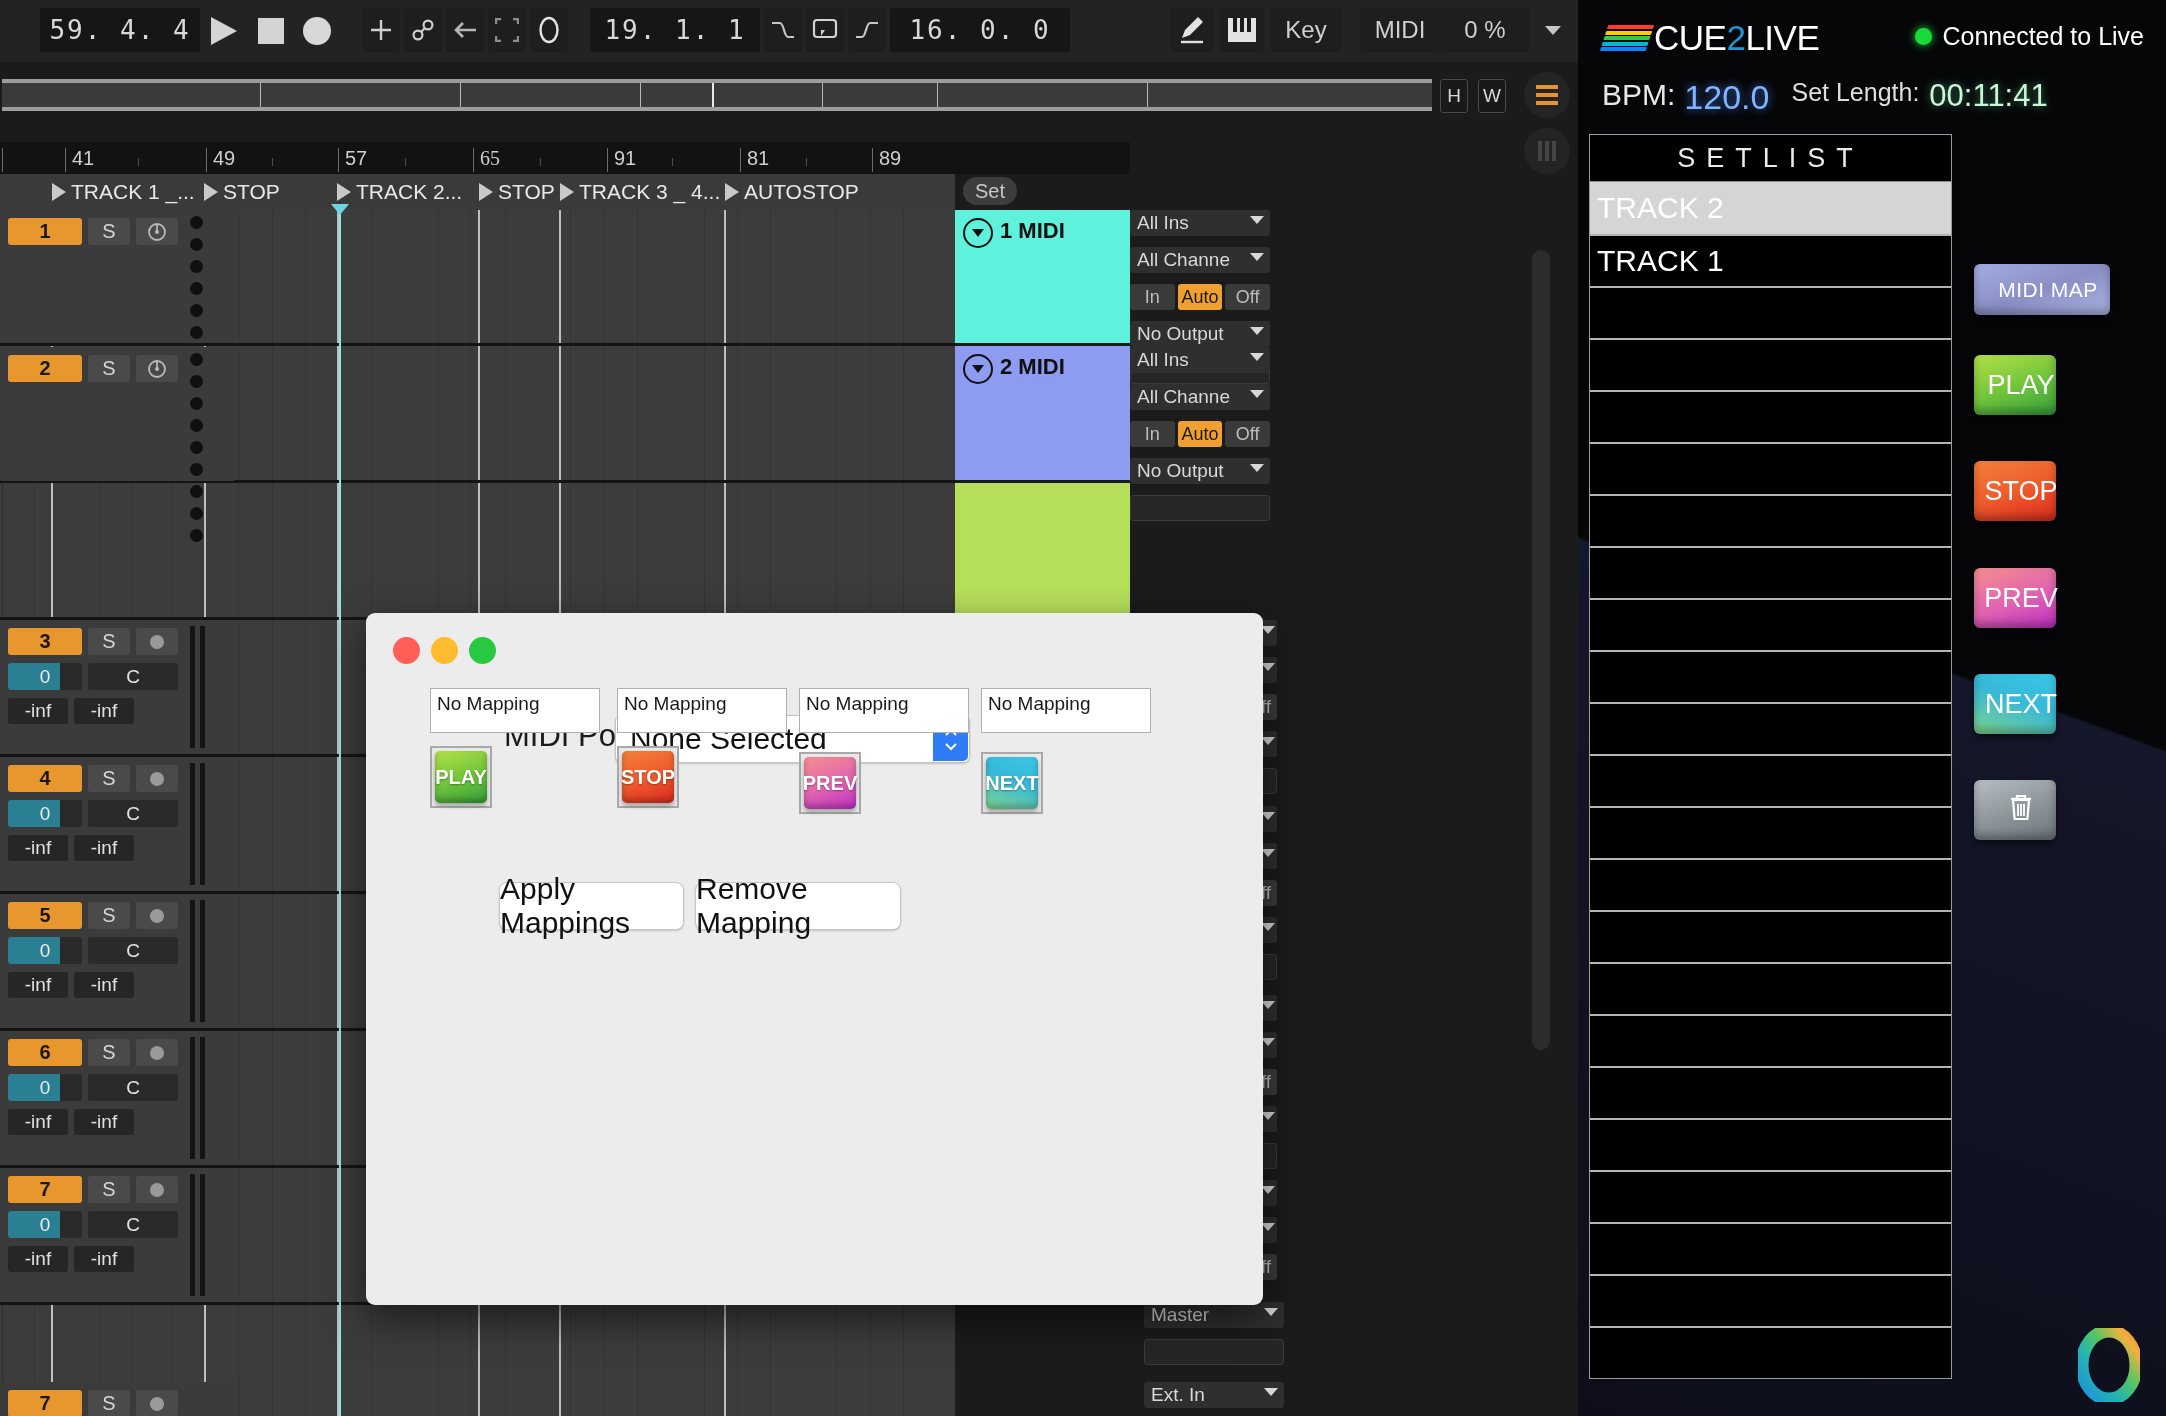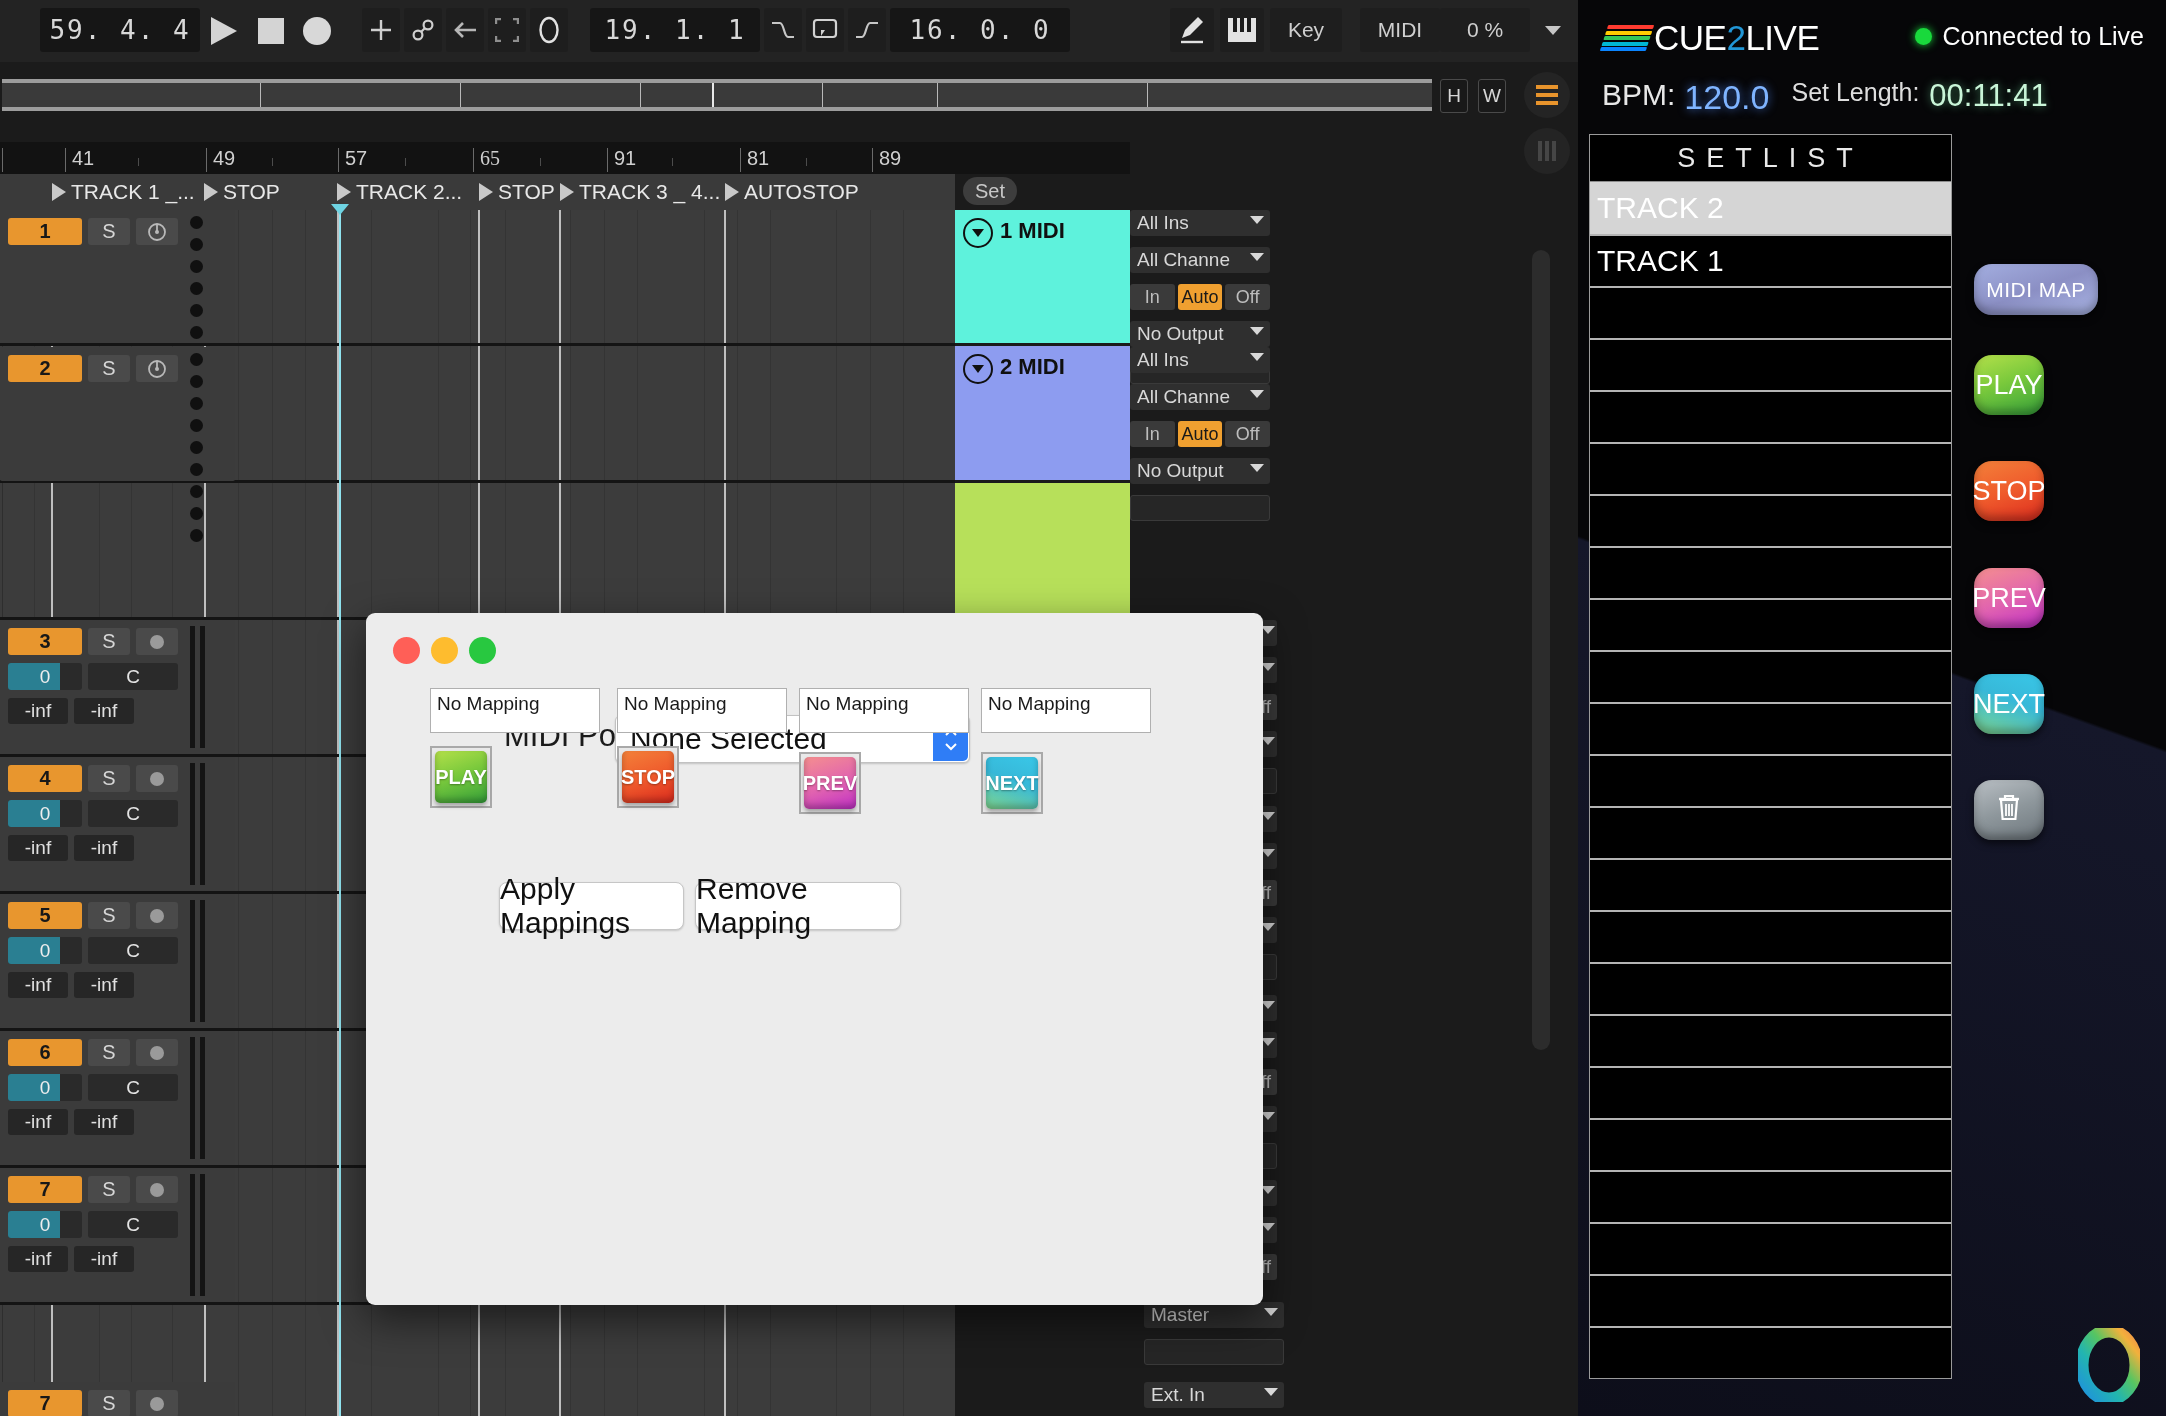--- a/index.html
+++ b/index.html
@@ -17,21 +17,21 @@
   .numbox{
     position:absolute;background:#161616;border-radius:3px;color:#d8d8d8;
     font-family:"DejaVu Sans Mono","Liberation Mono",monospace;font-size:26px;
     display:flex;align-items:center;justify-content:center;letter-spacing:2px;
   }
   .tbtn{position:absolute;display:flex;align-items:center;justify-content:center;}
   .tbtn.box{background:#1e1e1e;border-radius:3px;}
   .tbtn svg{display:block;}
   .txtbtn{
     position:absolute;background:#1e1e1e;border-radius:3px;color:#cfcfcf;
-    font-size:21px;display:flex;align-items:center;justify-content:center;
+    font-size:24px;display:flex;align-items:center;justify-content:center;
   }
 
   
   .overview{position:absolute;left:2px;top:79px;width:1430px;height:32px;background:#9c9c9c;}
   .overview .inner{position:absolute;left:0;top:4px;width:100%;height:24px;background:#3a3a3a;}
   .ovseg{position:absolute;top:0;height:24px;border-right:1px solid #b9b9b9;}
   .hwbtn{position:absolute;top:79px;width:26px;height:32px;background:#191919;border:1px solid #4a4a4a;
          border-radius:3px;color:#d6d6d6;font-size:19px;display:flex;align-items:center;justify-content:center;}
 
   .sidecircle{position:absolute;right:8px;border-radius:50%;background:#242424;
@@ -140,22 +140,22 @@
   .bpmline .sl{font-size:25px;color:#dedede;}
   .bpmline .slval{font-size:31px;color:#c9f5d8;margin-left:10px;text-shadow:0 0 9px rgba(120,240,170,.55);}
 
   .setlist{position:absolute;left:11px;top:134px;width:361px;border:1px solid #9a9a9a;background:#000;}
   .setlist-head{height:46px;border-bottom:1px solid #8c8c8c;display:flex;align-items:center;justify-content:center;
                 color:#eaeaea;font-size:27px;letter-spacing:11px;}
   .slrow{height:52px;display:flex;align-items:center;padding-left:7px;color:#fff;font-size:30px;box-sizing:border-box;}
   .slrow.sel{background:#d5d5d5;color:#fff;}
   .slrow.div{border-top:2px solid #b4b4b4;}
 
-  .sidebtn{position:absolute;border-radius:18px;display:flex;align-items:center;justify-content:center;
-           color:#fff;font-size:22px;box-shadow:inset 0 -5px 8px rgba(0,0,0,.3),0 4px 7px rgba(0,0,0,.55);}
+  .sidebtn{position:absolute;border-radius:6px;display:flex;align-items:center;justify-content:center;
+           color:#fff;font-size:22px;box-shadow:inset 0 -5px 8px rgba(0,0,0,.3),0 4px 7px rgba(0,0,0,.55);padding-left:12px;}
   .sidebtn.midimap{background:linear-gradient(160deg,#a3aee0 0%,#8b8fc4 50%,#a9b4e4 100%);font-size:21px;letter-spacing:.5px;}
   .sidebtn.play{background:linear-gradient(160deg,#b4e04a 0%,#7ac93c 45%,#34a03a 100%);font-size:27px;}
   .sidebtn.stop{background:linear-gradient(160deg,#f3813a 0%,#ef5b2c 50%,#dc2b1e 100%);font-size:27px;}
   .sidebtn.prev{background:linear-gradient(160deg,#f58f8f 0%,#e062b0 55%,#c02fc6 100%);font-size:27px;}
   .sidebtn.next{background:linear-gradient(200deg,#39c7e8 0%,#37b8d8 45%,#7fd68e 100%);font-size:27px;}
   .sidebtn.trash{background:linear-gradient(160deg,#b9bfc4 0%,#8e979c 50%,#6d767c 100%);}
   .ologo{position:absolute;right:26px;bottom:14px;width:62px;height:74px;}
 </style>
 </head>
 <body>

